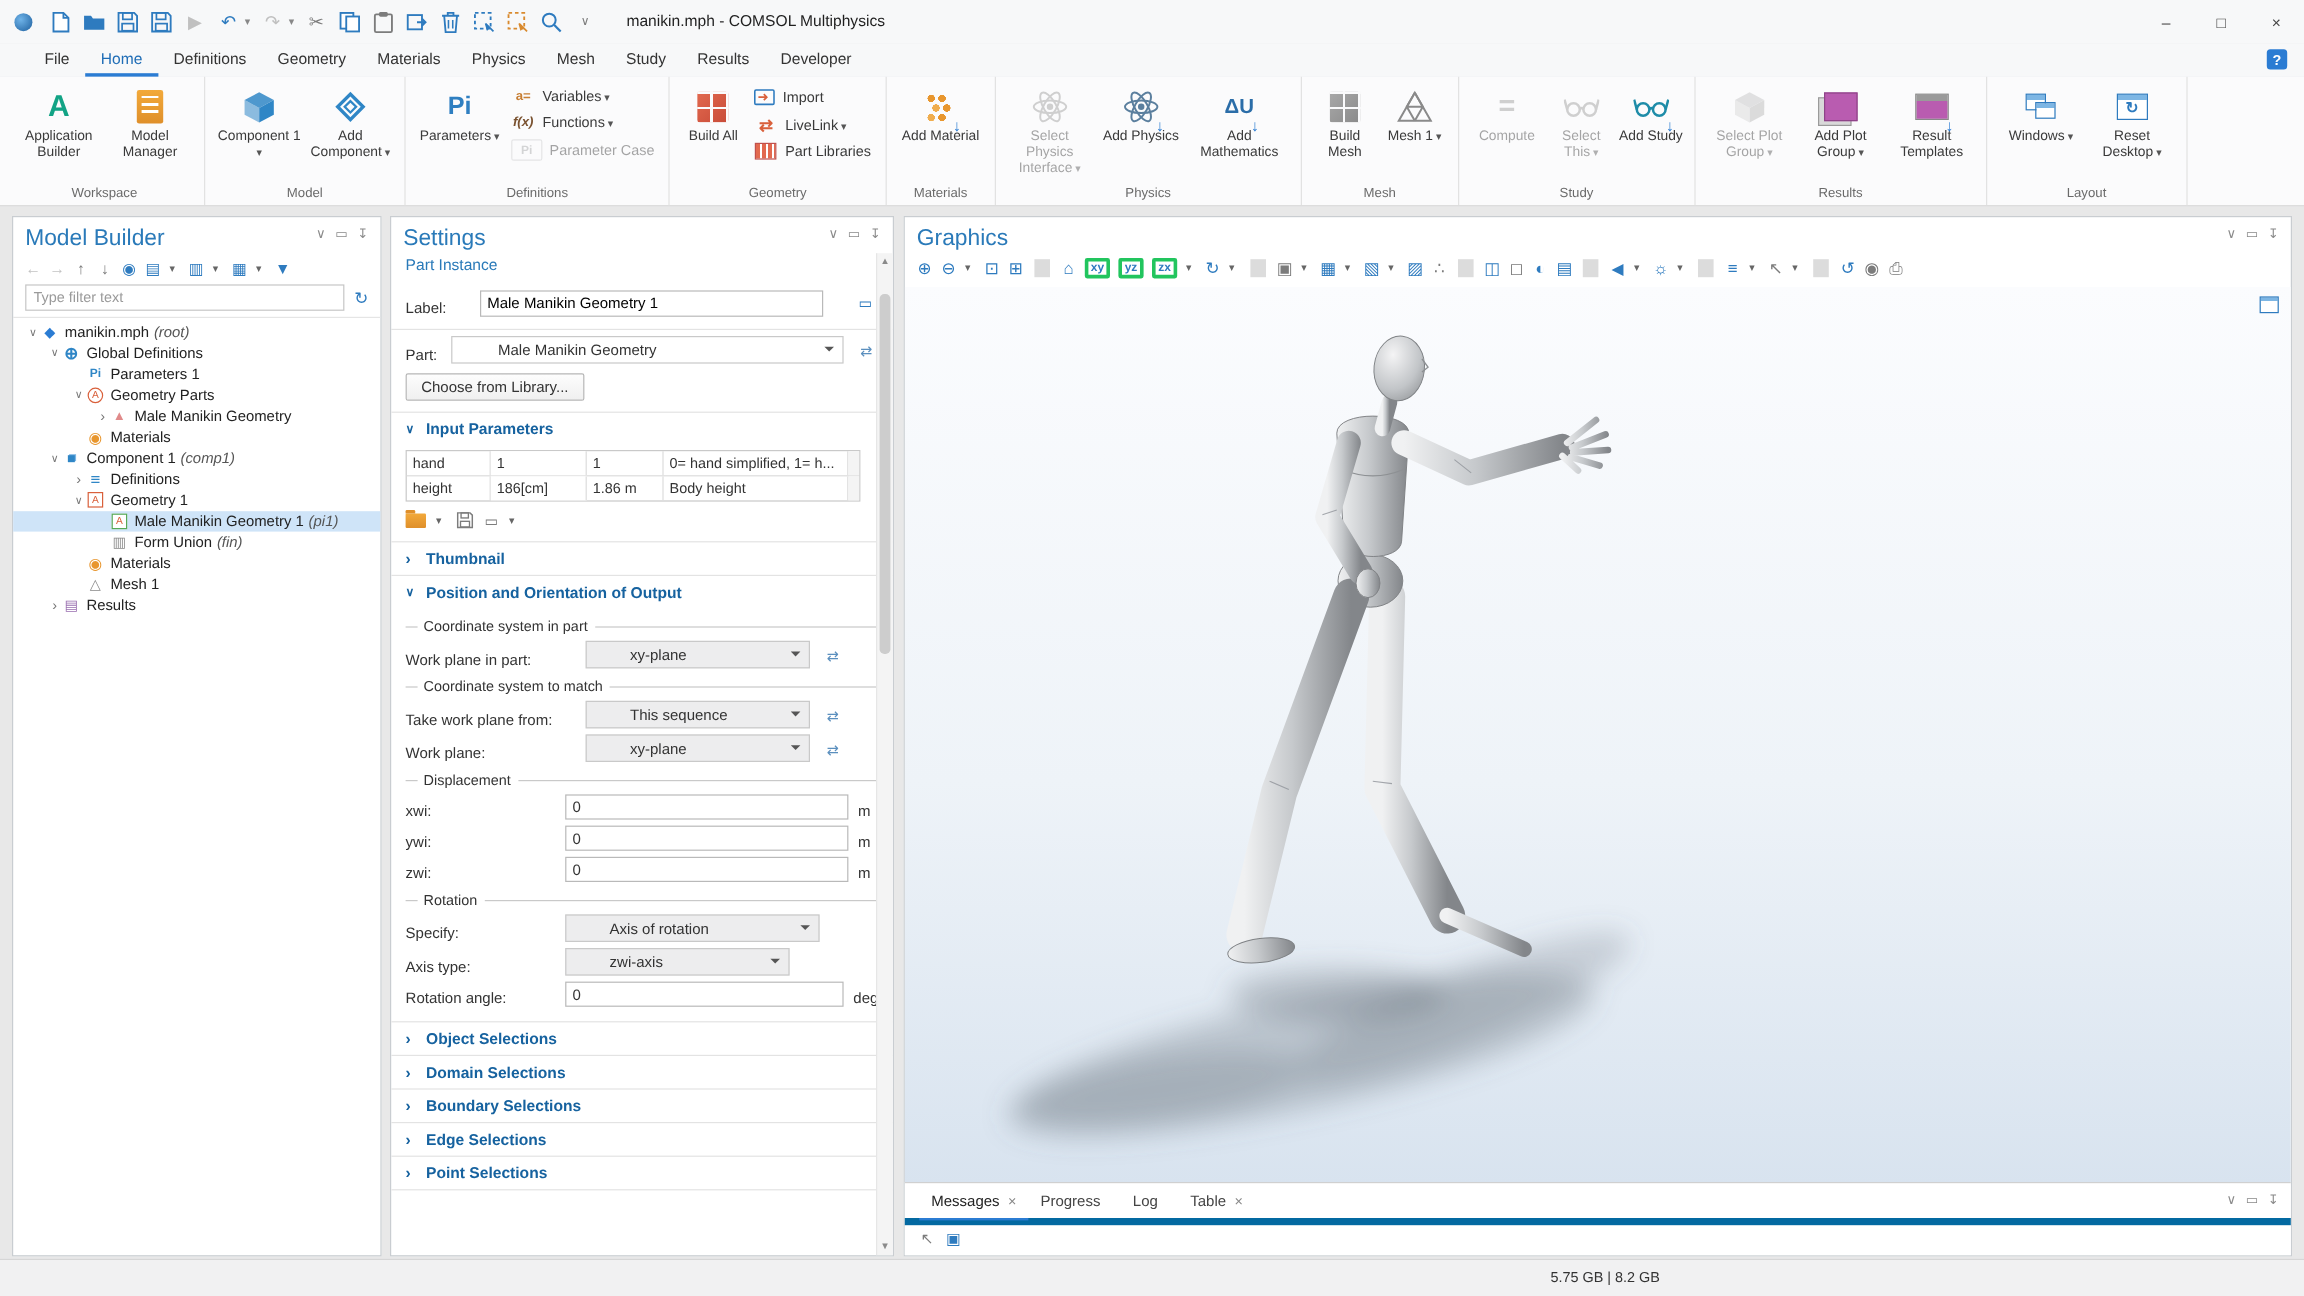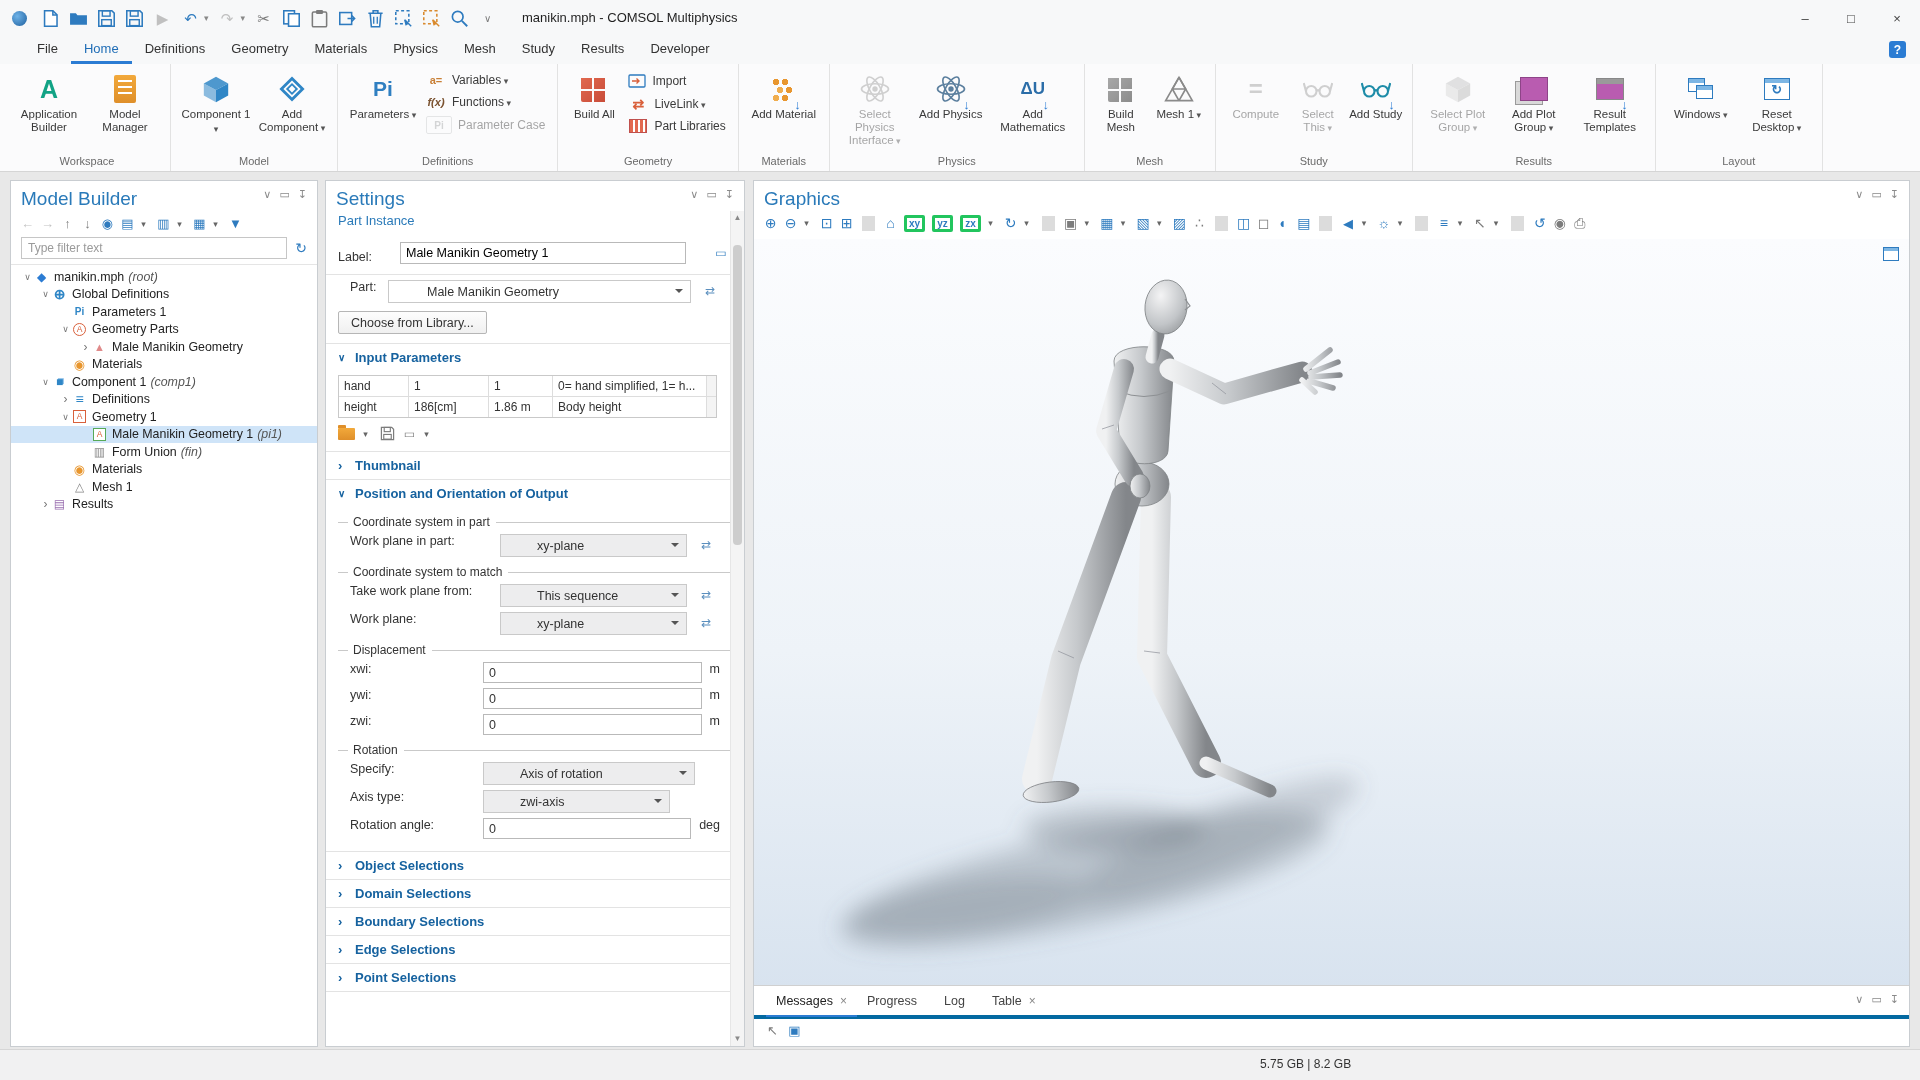--- a/index.html
+++ b/index.html
@@ -121,21 +121,21 @@
   .lblrow{display:flex;align-items:flex-end;gap:24px;padding:10px 12px 10px;border-bottom:1px solid #e3e3e3}
   .lblrow label{width:38px;font-size:12.5px}
   .lblrow input{flex:1;height:20px;border:1px solid #b9b9b9;font-size:12.5px;padding:0 5px;font-family:inherit}
   .mini{width:20px;height:20px;border:1px solid transparent;display:inline-flex;align-items:center;justify-content:center;color:#2e7bbf;font-size:12px;flex:none}
   .scontent{overflow:hidden;position:relative;height:760px}
   .sec{border-bottom:1px solid #e3e3e3;padding:0 12px}
   .sechd{display:flex;align-items:center;gap:7px;height:27px;font-size:13px;font-weight:bold;color:#16629f}
   .schev{color:#16629f;font-size:10px;width:10px}
   .schev.open::before{content:"∨"}
   .schev.closed::before{content:"›";font-size:13px}
-  .frow{display:flex;align-items:flex-start;margin:5px 12px}
+  .frow{display:flex;align-items:flex-end;margin:5px 0}
   .frow>label{width:150px;font-size:12.5px;flex:none}
   .cselect{height:21px;background:#ededee;border:1px solid #c9c9c9;display:flex;align-items:center;position:relative;font-size:12.5px}
   .cselect .cs-val{padding-left:36px;flex:1}
   .cselect::after{content:"";position:absolute;right:7px;top:8px;border:4px solid transparent;border-top-color:#555}
   .w-select{width:185px}
   .cinput{width:224px;height:19px;border:1px solid #b9b9b9;background:#fff;font-size:12.5px;display:flex;align-items:center;padding:0 5px}
   .unit{margin-left:8px;font-size:12.5px}
   .sidebtn{width:20px;height:21px;margin-left:9px;display:inline-flex;align-items:center;justify-content:center;color:#5b8fbe;font-size:12px;flex:none}
   .cbtn{height:23px;background:linear-gradient(#fdfdfd,#f0f0f0);border:1px solid #b6b6b6;border-radius:2px;
         font-size:12.5px;padding:0 12px;font-family:inherit;color:#333;margin:3px 0 9px}
@@ -161,29 +161,29 @@
   .gtoolbar{display:flex;align-items:center;gap:7px;padding:2px 10px 4px;font-size:14px;height:22px}
   .gicon{display:inline-flex;align-items:center;justify-content:center;min-width:13px;cursor:default}
   .gicon.a{font-size:9px;color:#666;margin-left:-4px}
   .gicon.t{font-size:10px;font-weight:bold;color:#2e7bbf;border:3px solid #22c55e;padding:0 1px;border-radius:2px}
   .gicon.sep{width:1px;height:15px;background:#dcdcdc;margin:0 2px}
   .gicon.bb{color:#2e7bbf;font-size:13px}
   .scene{position:absolute;left:0;top:58px;width:1155px;height:749px}
   .gfloat{position:absolute;right:10px;top:66px;width:14px;height:12px;border:1.5px solid #2e7bbf;background:linear-gradient(#7db6e4 0 3px,#fff 3px)}
   
   .msgs{position:absolute;left:0;bottom:0;width:1155px;height:60px;background:#fff;border-top:1px solid #d0d0d0}
-  .mtabrow{display:flex;align-items:flex-end;height:29px;border-bottom:4px solid #0369a1;padding-left:12px;position:relative}
+  .mtabrow{display:flex;align-items:flex-end;height:29px;border-bottom:6px solid #0369a1;padding-left:12px;position:relative}
   .msgtab{display:flex;align-items:center;gap:7px;padding:0 10px;height:100%;font-size:12.5px;color:#444;border-bottom:2px solid transparent}
   .msgtab.active{border-bottom-color:#2b7cd3;color:#222}
   .msgtab .x{color:#888;font-size:12px}
   .mpico{position:absolute;right:10px;top:7px;display:flex;gap:8px;color:#8a8a8a;font-size:11px}
   .mtools{display:flex;align-items:center;gap:9px;padding:4px 12px;font-size:13px}
   
   .statusbar{position:absolute;left:0;top:1049px;width:1920px;height:31px;background:#f1f1f2;border-top:1px solid #d6d6d6}
-  .mem{position:absolute;left:1260px;top:7px;font-size:12px;color:#333}
+  .mem{position:absolute;left:1292px;top:7px;font-size:12px;color:#333}
 </style>
 </head>
 <body>
 
 <svg width="0" height="0" style="position:absolute">
   <defs>
     <symbol id="s-file" viewBox="0 0 16 16">
         <path d="M3 1.5h7l3.5 3.5v9.5H3z" fill="#fff" stroke="currentColor" stroke-width="1.3"></path>
         <path d="M10 1.5V5h3.5" fill="none" stroke="currentColor" stroke-width="1.3"></path>
       </symbol>

